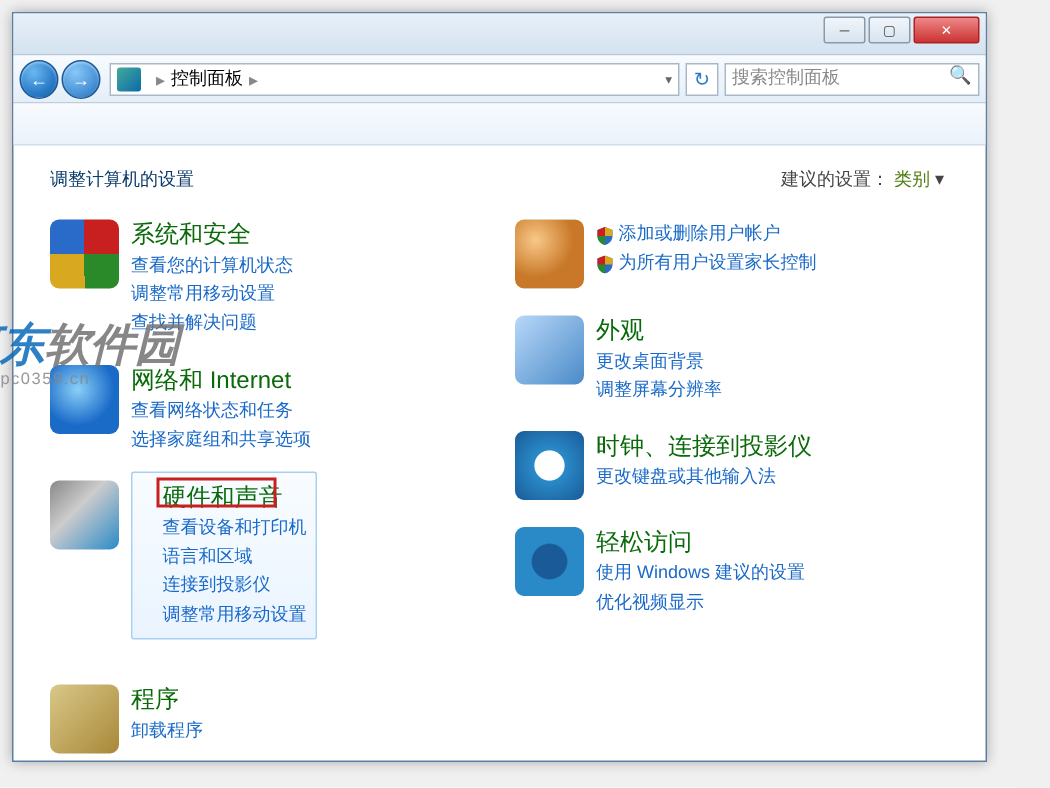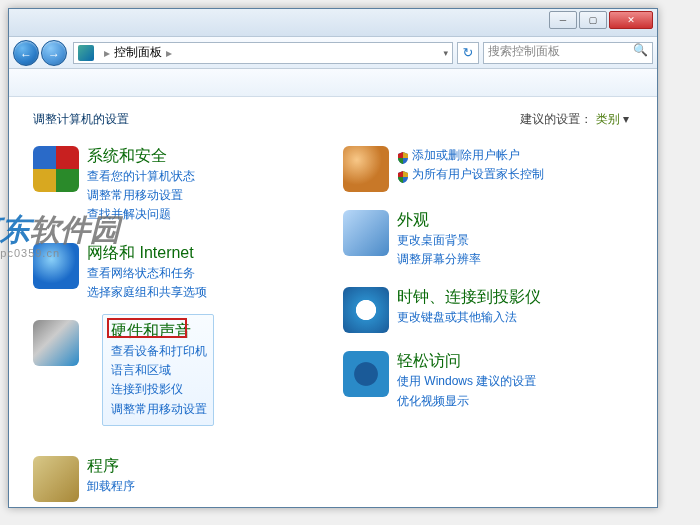--- a/index.html
+++ b/index.html
@@ -109,21 +109,21 @@
               <div class="linkrow">
                 <span class="link">查看网络状态和任务</span>
               </div>
               <div class="linkrow">
                 <span class="link">选择家庭组和共享选项</span>
               </div>
             </div>
           </div>
           <div class="cat">
             <div class="caticon i-hw" style="position: relative; z-index: 1; margin-right: 8px;"></div>
-            <div class="selbox" style="padding-left: 8px; margin-left: 15px;">
+            <div class="selbox" style="padding-left: 20px; margin-left: 0px;">
               <div class="catbody selbox-wrap">
                 <div class="title" style="position: relative;">硬件和声音<div class="highlight" style="left: -4px; top: -3px; width: 80px; height: 20px;"></div></div>
                 <div class="linkrow">
                   <span class="link">查看设备和打印机</span>
                 </div>
                 <div class="linkrow">
                   <span class="link">语言和区域</span>
                 </div>
                 <div class="linkrow">
                   <span class="link">连接到投影仪</span>

